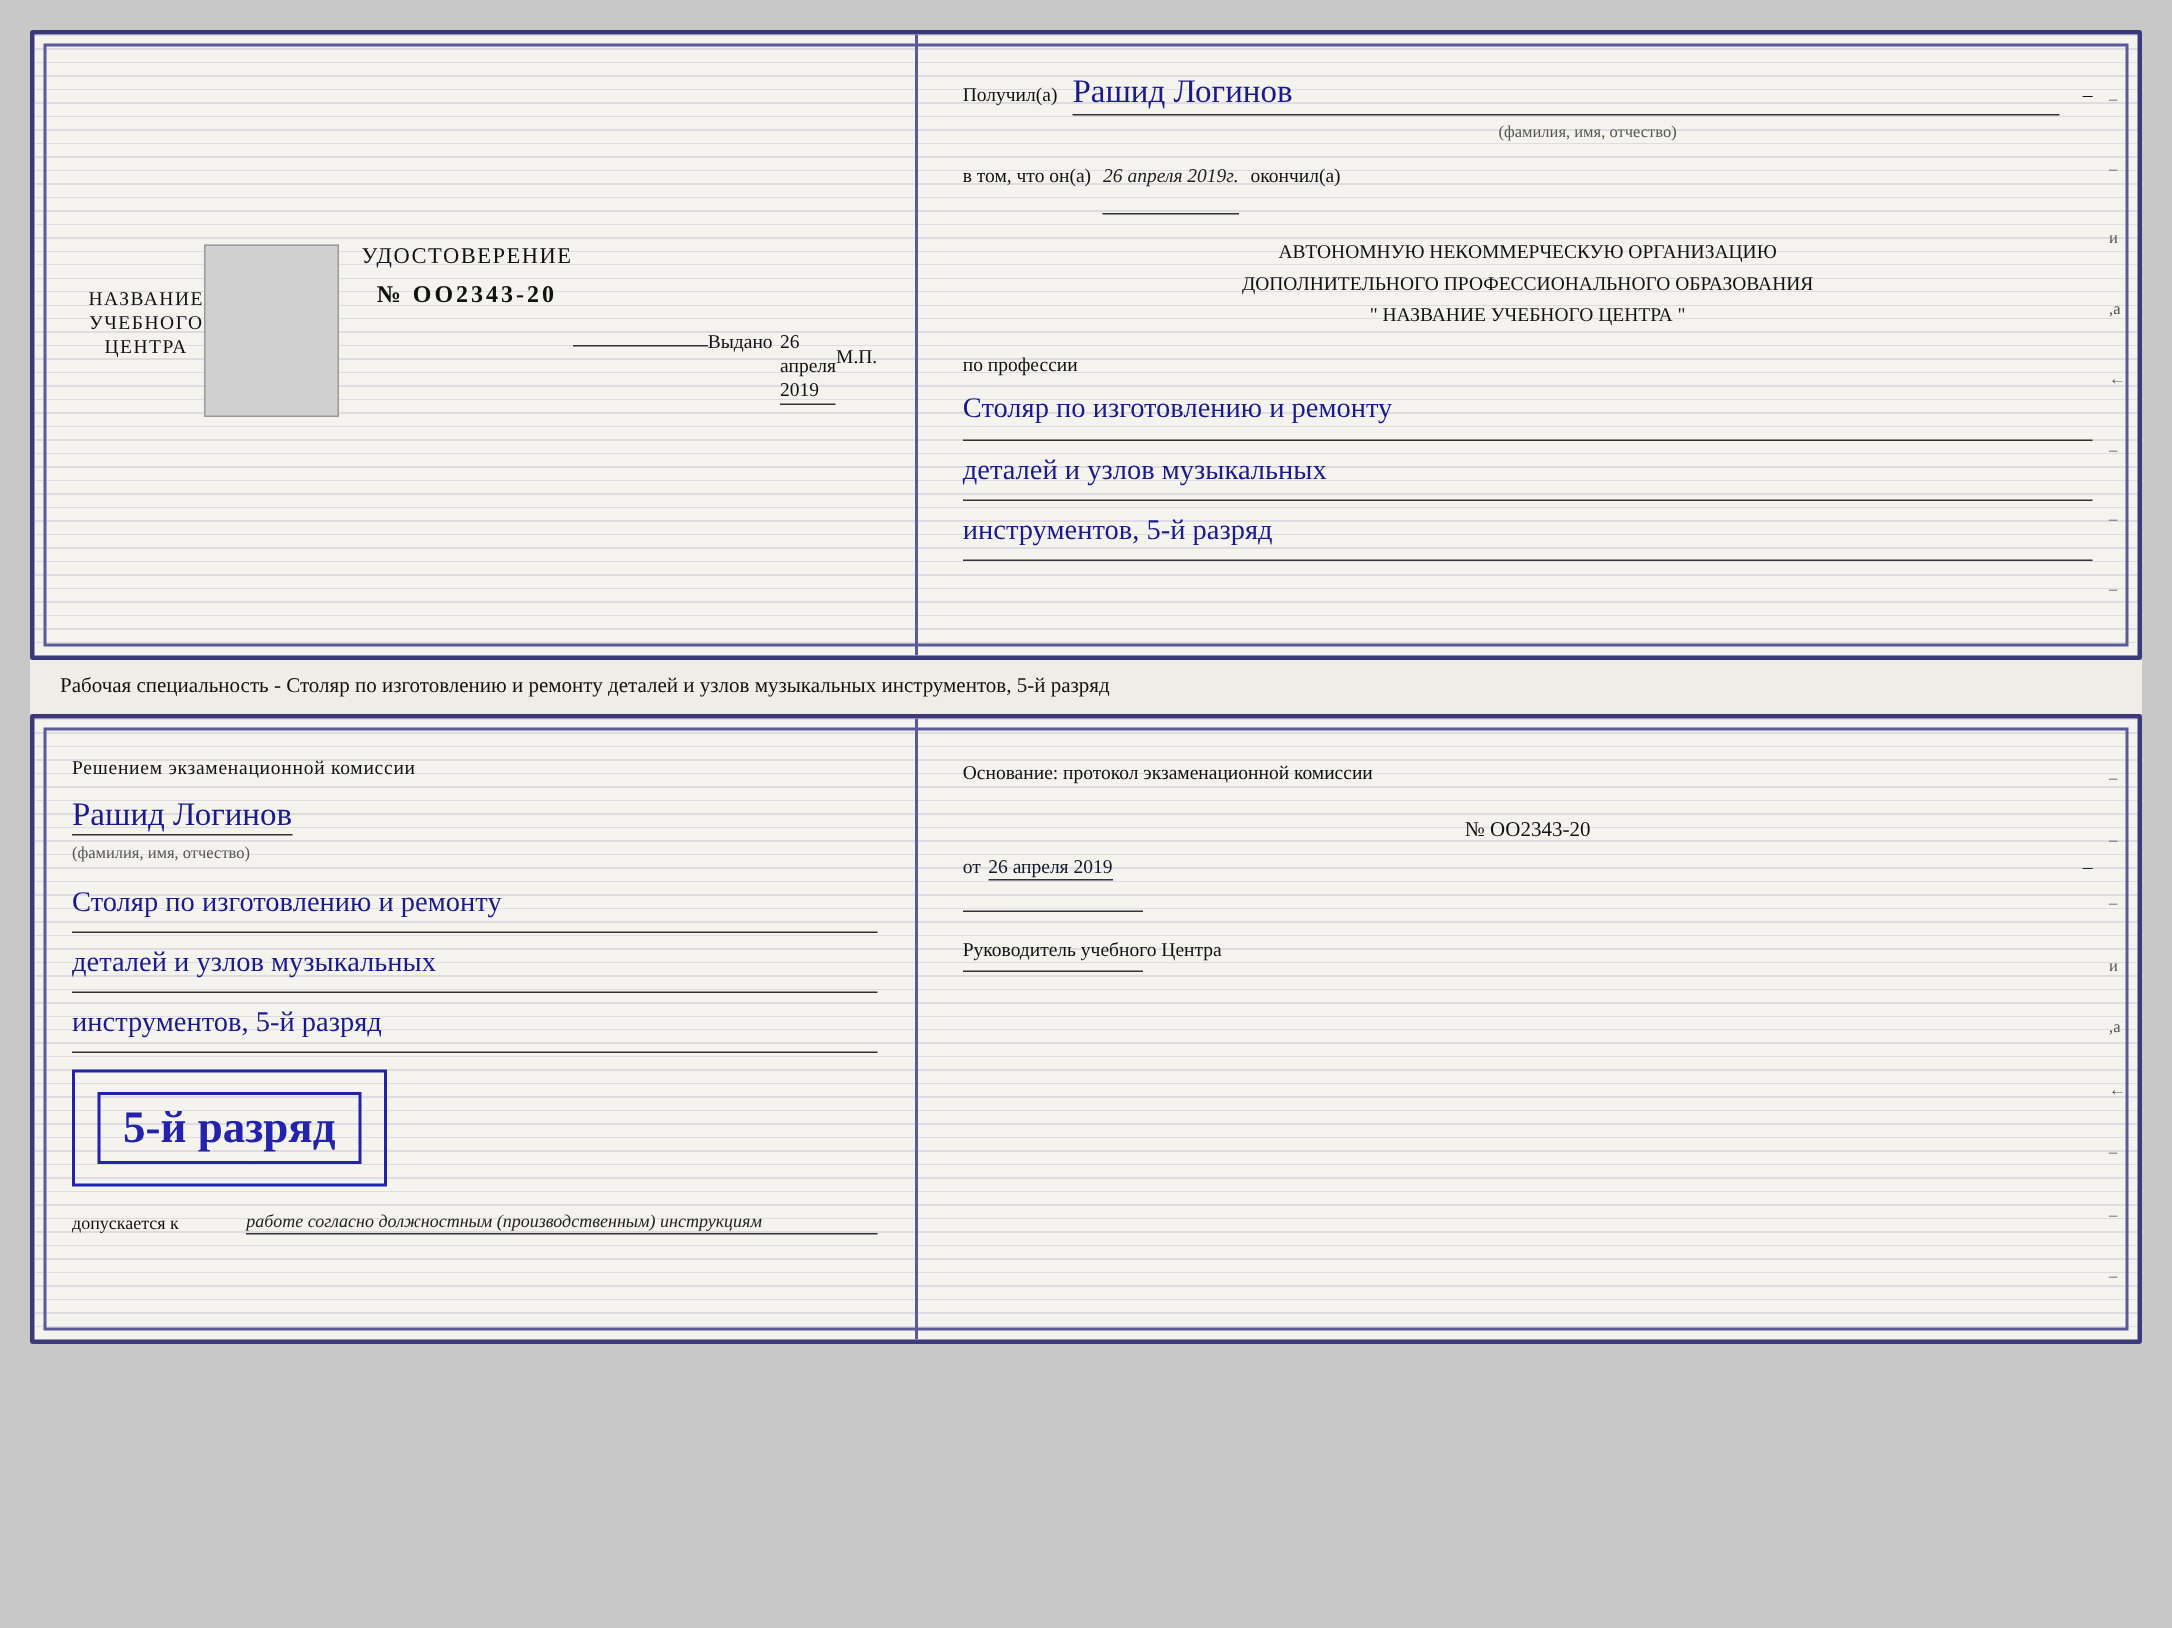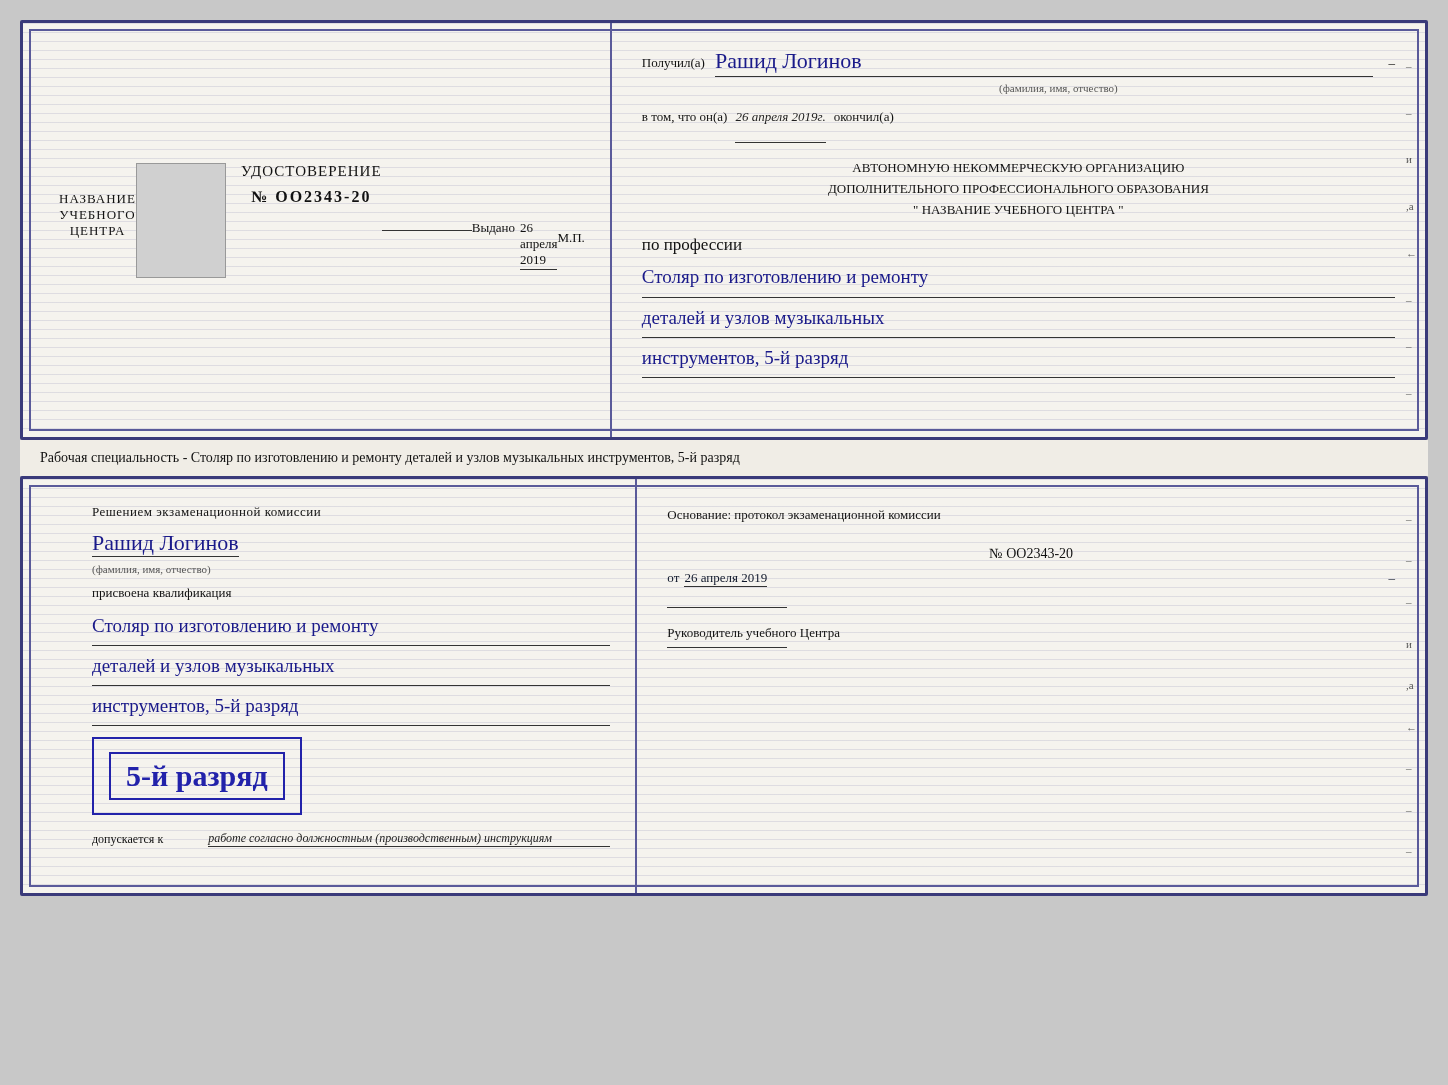--- a/index.html
+++ b/index.html
@@ -198,21 +198,21 @@
 
     .org-block {
       font-size: 13px;
       color: #111;
       text-align: center;
       line-height: 1.6;
       margin-bottom: 15px;
     }
 
     .profession-label {
-      font-size: 17px;
+      font-size: 13px;
       color: #111;
       margin-bottom: 5px;
     }
 
     .profession-text {
       font-family: 'Segoe Script', 'Brush Script MT', cursive;
       font-size: 19px;
       color: #1a1a8a;
       line-height: 1.8;
     }
@@ -235,21 +235,20 @@
 
     
     .cert-bottom {
       display: flex;
       background: #f5f3ee;
       border: 3px solid #3a3a7a;
       border-radius: 2px;
       position: relative;
       min-height: 420px;
       overflow: hidden;
-      padding-left: 44px;
     }
 
     .cert-bottom::before {
       content: '';
       position: absolute;
       top: 6px; left: 6px; right: 6px; bottom: 6px;
       border: 2px solid #5a5a9a;
       pointer-events: none;
       z-index: 1;
     }
@@ -473,21 +472,20 @@
     <div class="decorative-border"></div>
 
     <div class="bottom-left">
       <div class="decision-text">Решением экзаменационной комиссии</div>
 
       <div style="margin-bottom:3px;">
         <span class="person-name-cursive">Рашид Логинов</span>
       </div>
       <div class="name-sub">(фамилия, имя, отчество)</div>
 
-      <div class="qualification-label">присвоена квалификация</div>
 
       <div class="qual-cursive">
         <span class="underline-text">Столяр по изготовлению и ремонту</span>
         <span class="underline-text">деталей и узлов музыкальных</span>
         <span class="underline-text">инструментов, 5-й разряд</span>
       </div>
 
       <div style="border: 2px solid #2222aa; display: inline-block; padding: 5px 15px; margin: 8px 0;">
         <span class="rank-highlight">5-й разряд</span>
       </div>

